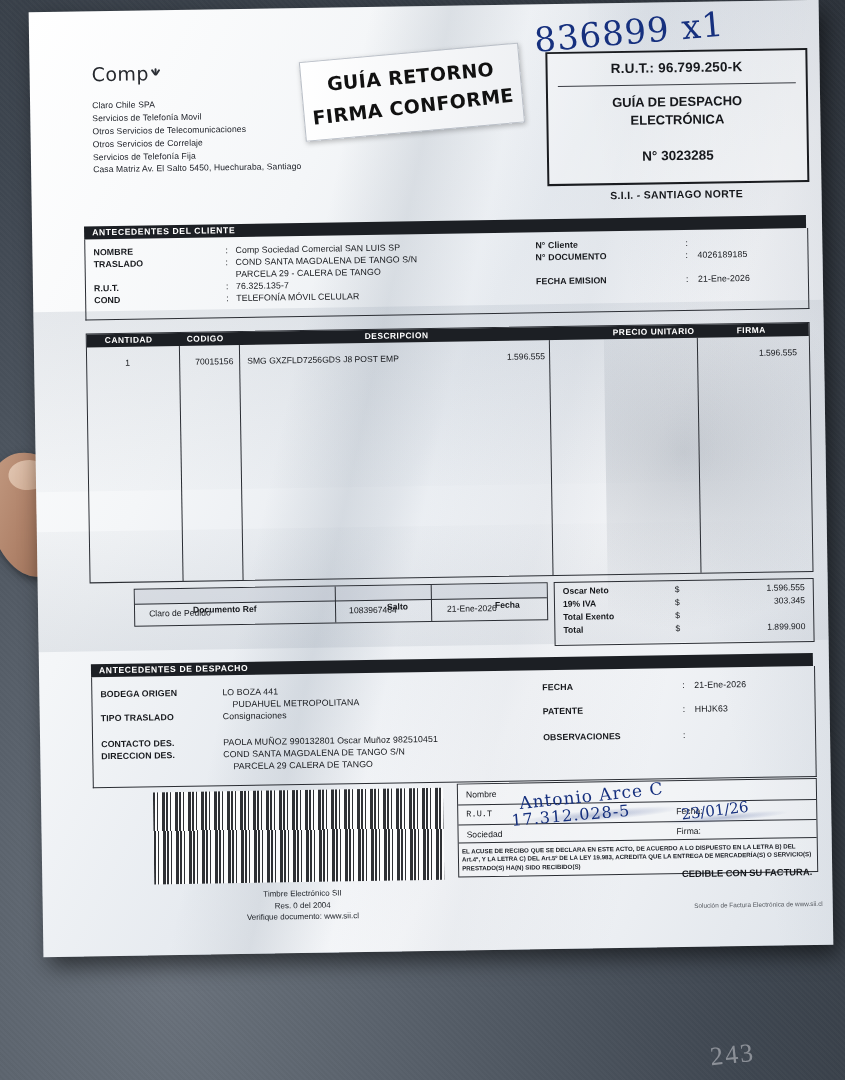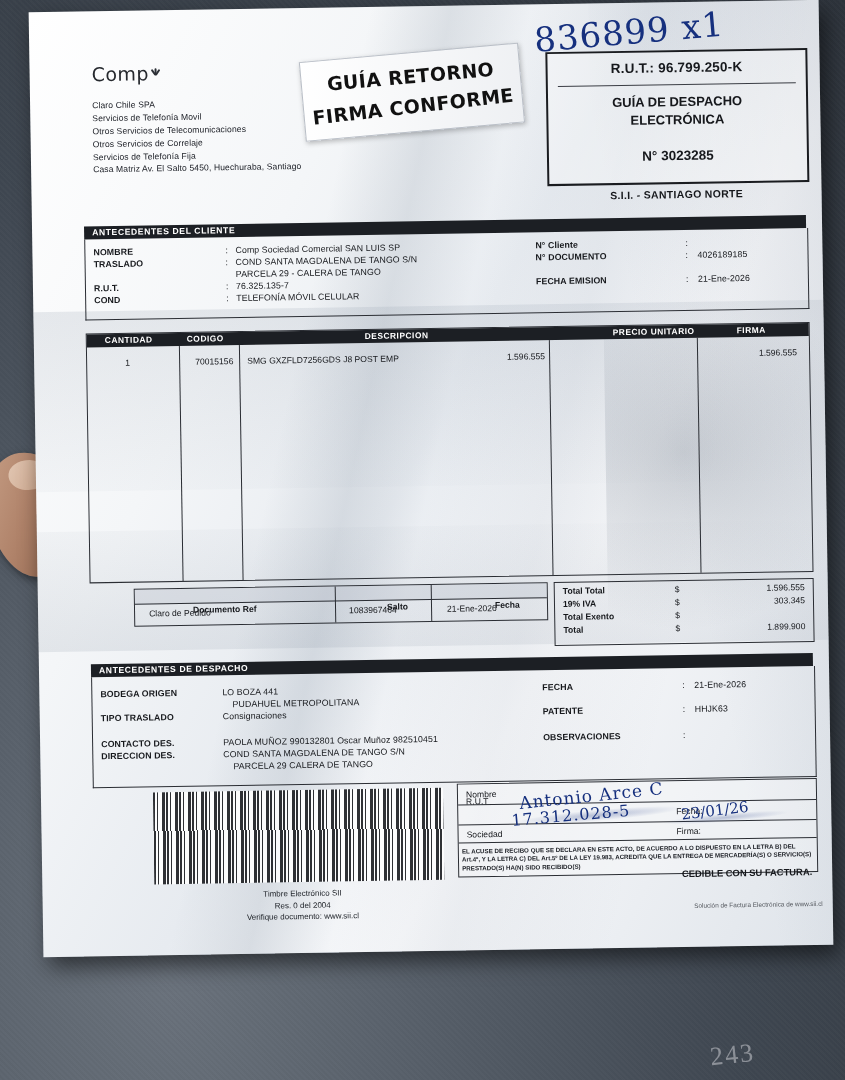--- a/index.html
+++ b/index.html
@@ -535,21 +535,21 @@
       <div class="rv" style="left:296px;"></div>
       <div class="rr">
         <span style="left:14px;">Claro de Pedido</span>
         <span style="left:214px;">1083967464</span>
         <span style="left:312px;">21-Ene-2026</span>
       </div>
     </div>
 
     <div class="totbox">
       <div class="row" style="top:3px;">
-        <span class="lbl">Total Total</span>
+        <span class="lbl">Oscar Neto</span>
         <span class="cur">$</span>
         <span class="val">1.596.555</span>
       </div>
       <div class="row" style="top:16px;">
         <span class="lbl">19% IVA</span>
         <span class="cur">$</span>
         <span class="val">303.345</span>
       </div>
       <div class="row" style="top:29px;">
         <span class="lbl">Total Exento</span>
@@ -593,21 +593,21 @@
     <div class="timbre"></div>
     <div class="timbre-cap">
       <div>Timbre Electrónico SII</div>
       <div>Res. 0 del 2004</div>
       <div>Verifique documento: www.sii.cl</div>
     </div>
 
     <div class="recbox">
       <div class="lab" style="top:5px;">Nombre</div>
       <div class="hline" style="top:20px;"></div>
-      <div class="lab" style="top:12px;">R.U.T</div>
+      <div class="lab" style="top:25px;font-family:Liberation Mono, monospace;">R.U.T</div>
       <div class="hline" style="top:40px;"></div>
       <div class="lab" style="top:45px;">Sociedad</div>
       <div class="hline" style="top:58px;"></div>
       <div class="fechalab" style="top:25px;">Fecha:</div>
       <div class="fechalab" style="top:45px;">Firma:</div>
     </div>
 
     <div class="scribble"></div>
     <div class="hw sign1">Antonio Arce C</div>
     <div class="hw rut1">17.312.028-5</div>

